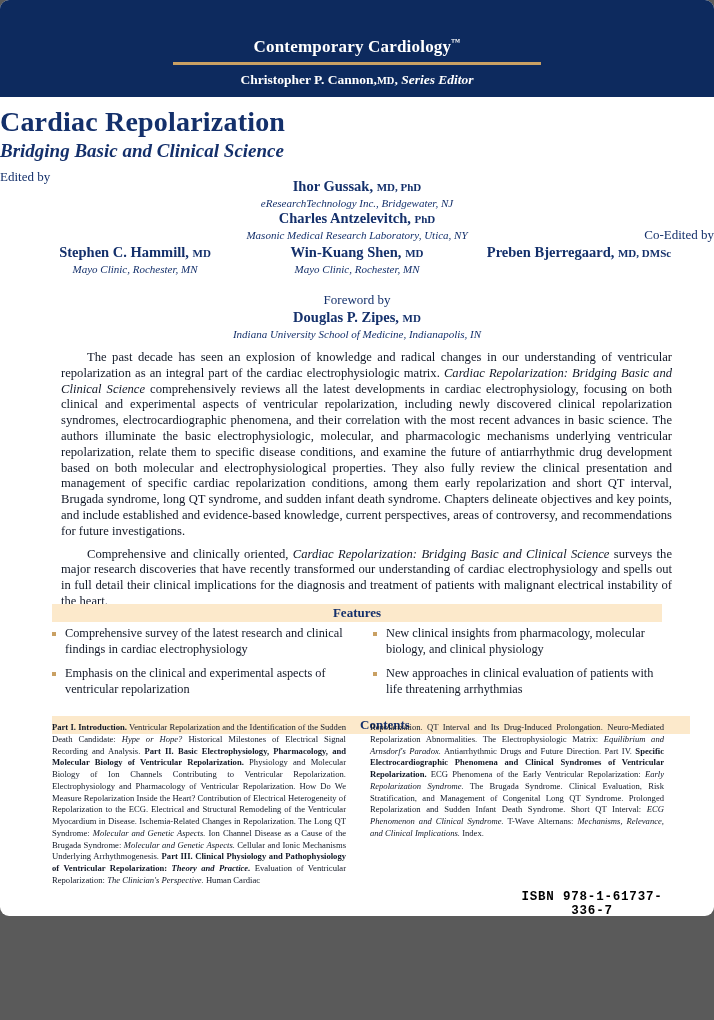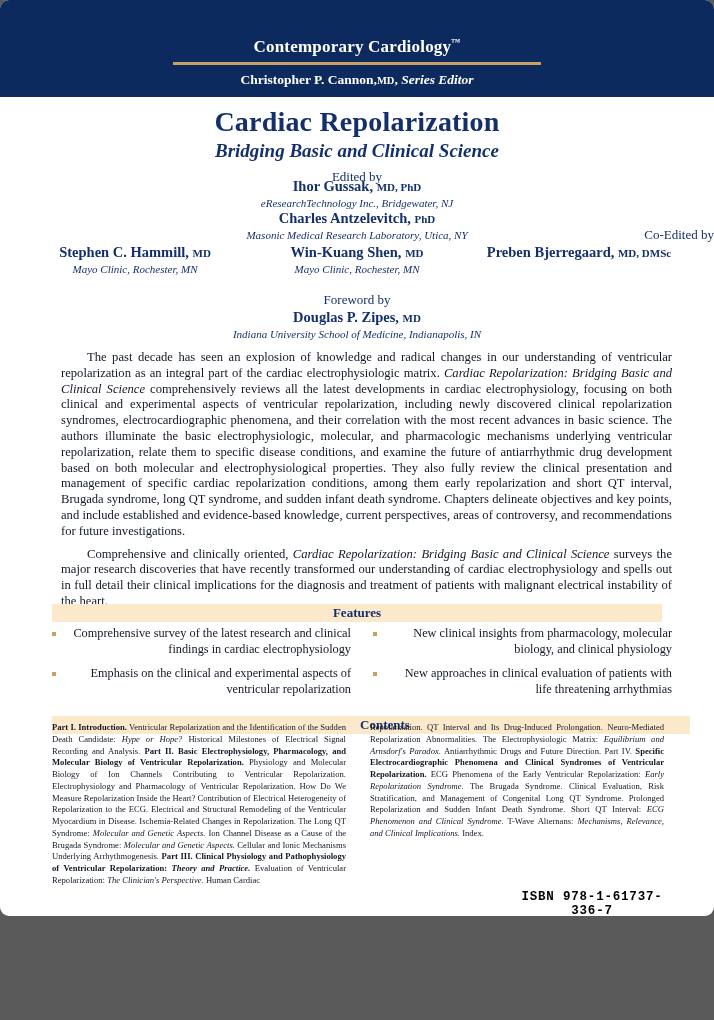--- a/index.html
+++ b/index.html
@@ -67,21 +67,20 @@
     font-style: italic;
     font-weight: bold;
   }
 
   
   .titlewrap {
     position: absolute;
     left: 0;
     top: 107px;
     width: 714px;
-    text-align: center;
     color: #14306b;
   }
   .book-title {
     font-size: 28px;
     font-weight: bold;
     letter-spacing: .2px;
     line-height: 1.05;
   }
   .book-subtitle {
     margin-top: 4px;
@@ -215,21 +214,20 @@
   .feat-bullet {
     flex: 0 0 auto;
     width: 4px;
     height: 4px;
     background: #c9a063;
     margin: 6px 9px 0 0;
   }
   .feat-text {
     font-size: 12.3px;
     line-height: 1.28;
-    text-align: right;
   }
 
   
   .contents {
     position: absolute;
     left: 52px;
     top: 722px;
     width: 612px;
     display: flex;
     gap: 24px;

